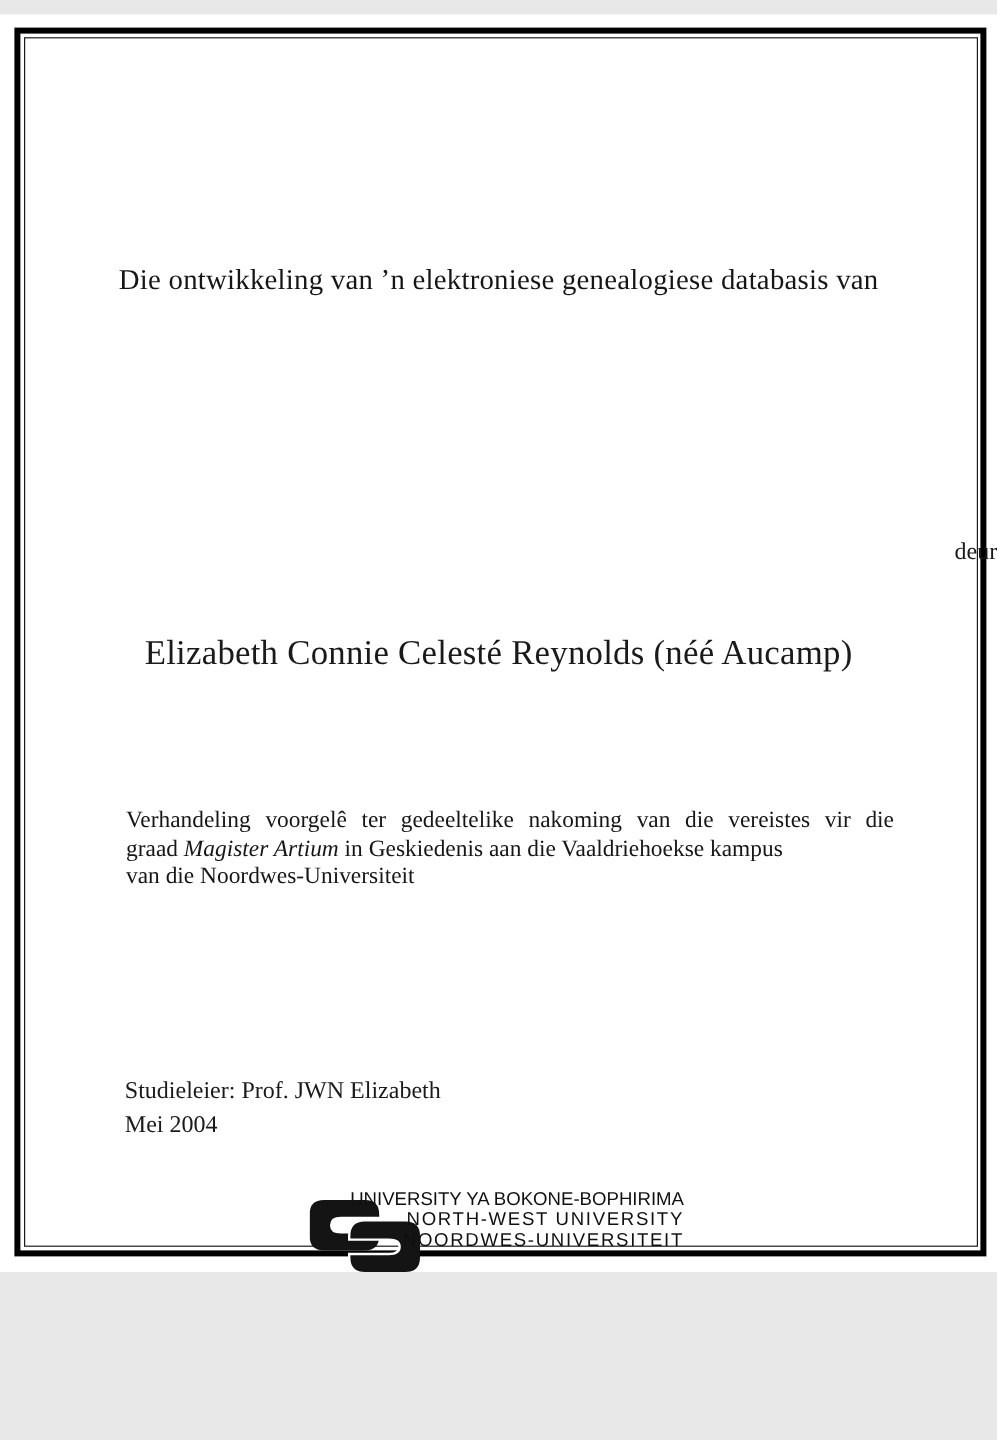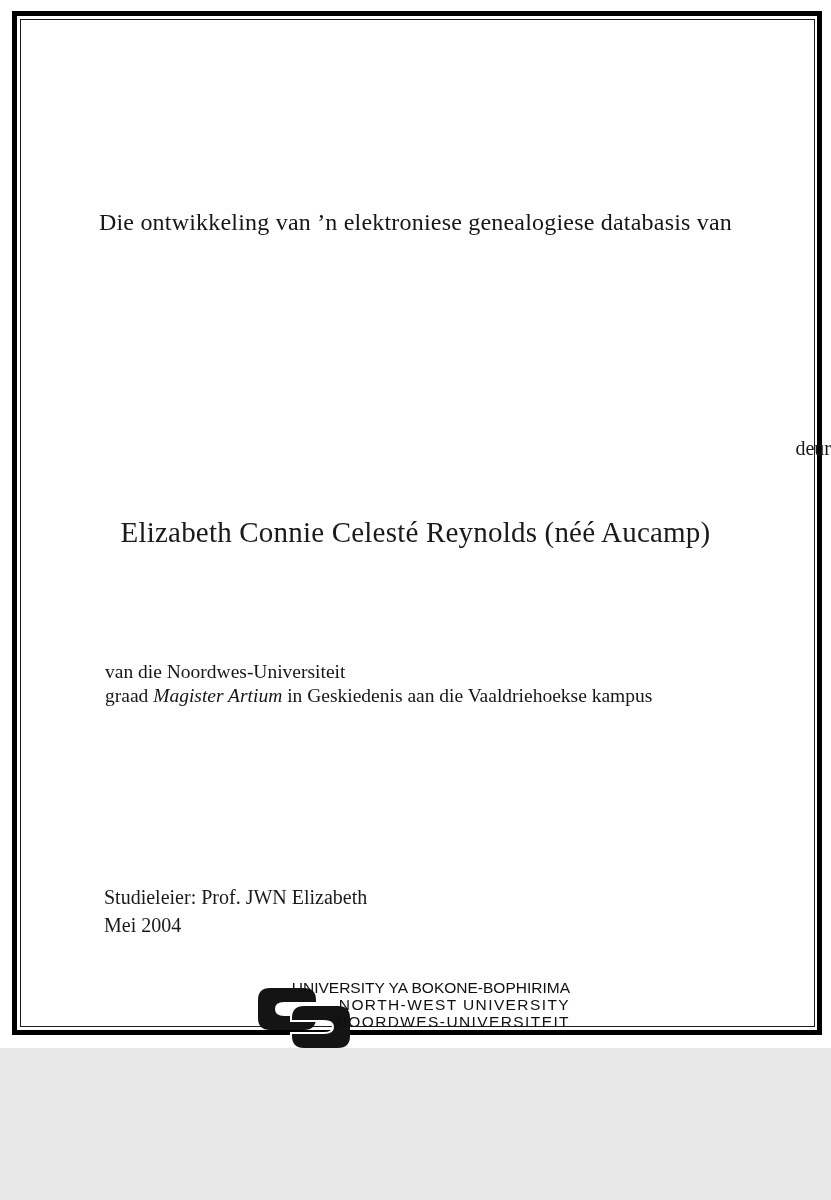--- a/index.html
+++ b/index.html
@@ -3,21 +3,21 @@
 <meta charset="utf-8">
 <style>
   html,body{margin:0;padding:0;background:#e8e8e8;}
   .page{
     position:relative;
     width:831px;height:1048px;
     background:#ffffff;
     font-family:"Liberation Serif","DejaVu Serif",serif;
     color:#1a1a1a;
     overflow:hidden;
-    margin:0 auto;
+    margin:12px auto;
   }
   .frame-outer{
     position:absolute;
     left:12px;top:11px;right:9px;bottom:13px;
     border:5px solid #000000;
     pointer-events:none;
   }
   .frame-inner{
     position:absolute;
     left:20px;top:19px;right:16px;bottom:21px;
@@ -81,22 +81,23 @@
 
   <div class="thesis-title">
     <div>Die ontwikkeling van ’n elektroniese genealogiese databasis van</div>
   </div>
 
   <div class="byline">deur</div>
 
   <div class="author">Elizabeth Connie Celesté Reynolds (néé Aucamp)</div>
 
   <div class="submission">
+    <div class="just">Verhandeling voorgelê ter gedeeltelike nakoming van die vereistes vir die</div>
+    <div><span>graad </span><i>Magister Artium</i><span> in Geskiedenis aan die Vaaldriehoekse kampus</span></div>
     <div>van die Noordwes-Universiteit</div>
-    <div><span>graad </span><i>Magister Artium</i><span> in Geskiedenis aan die Vaaldriehoekse kampus</span></div>
   </div>
 
   <div class="supervisor-block">
     <div>Studieleier: Prof. JWN Elizabeth</div>
     <div>Mei 2004</div>
   </div>
 
   <div class="logo-mark">
     <svg viewBox="0 0 92 60" width="92" height="60" aria-hidden="true">
       <path d="M12,0 H46 Q58,0 58,12 V14 H26 Q17,14 17,21 Q17,28 26,28 H58 V30 Q58,42 46,42 H12 Q0,42 0,30 V12 Q0,0 12,0 Z" fill="#141414"></path>

